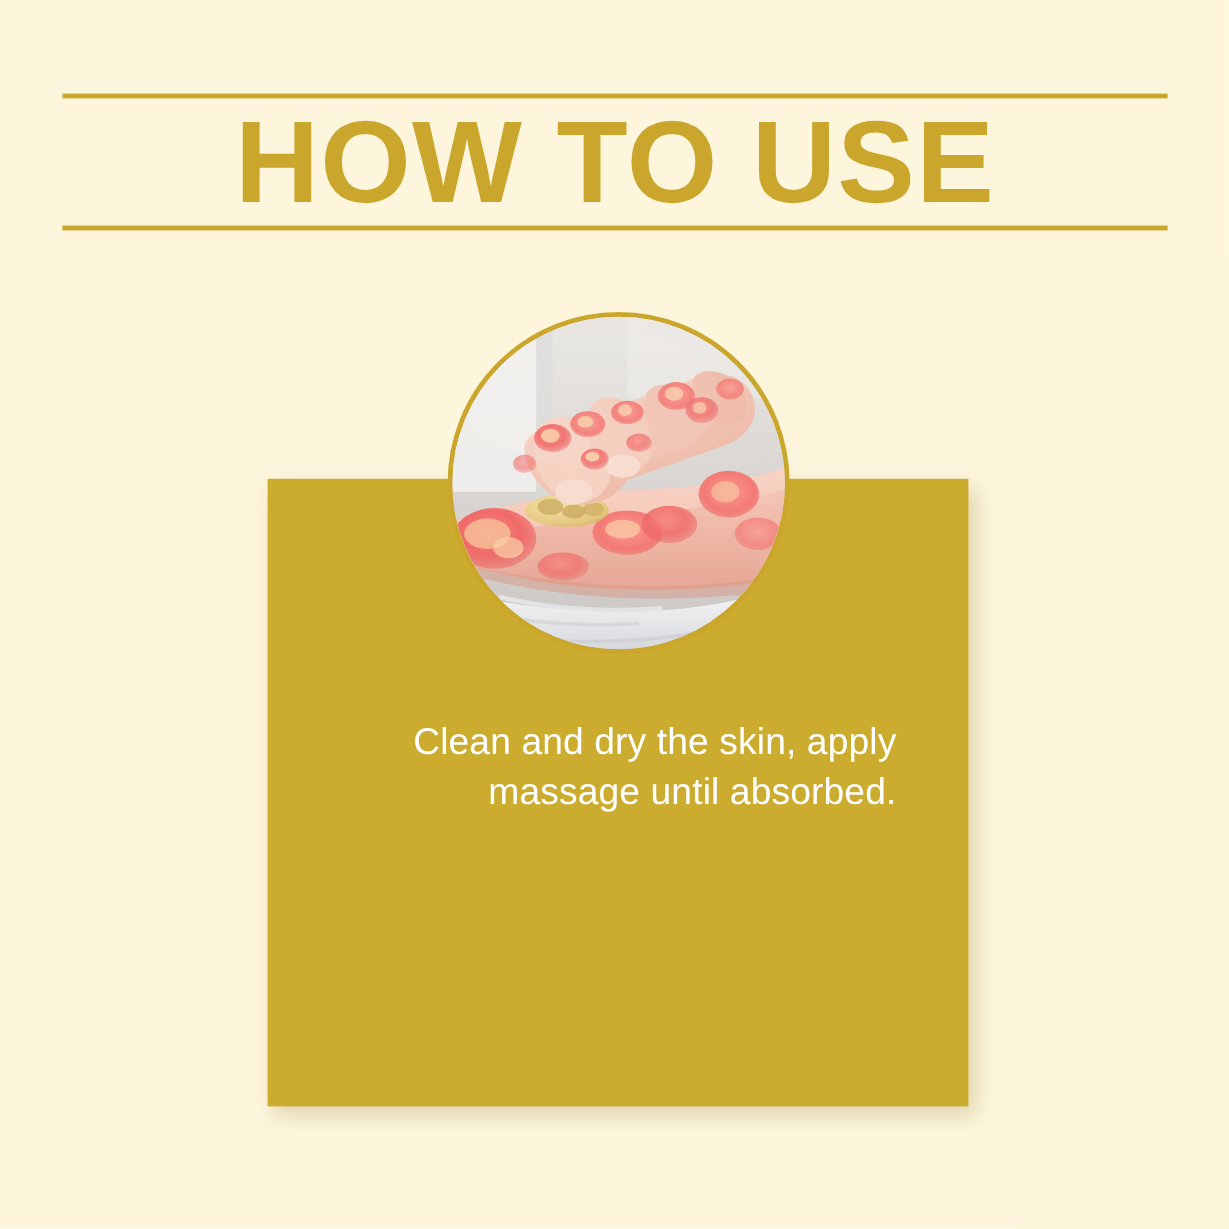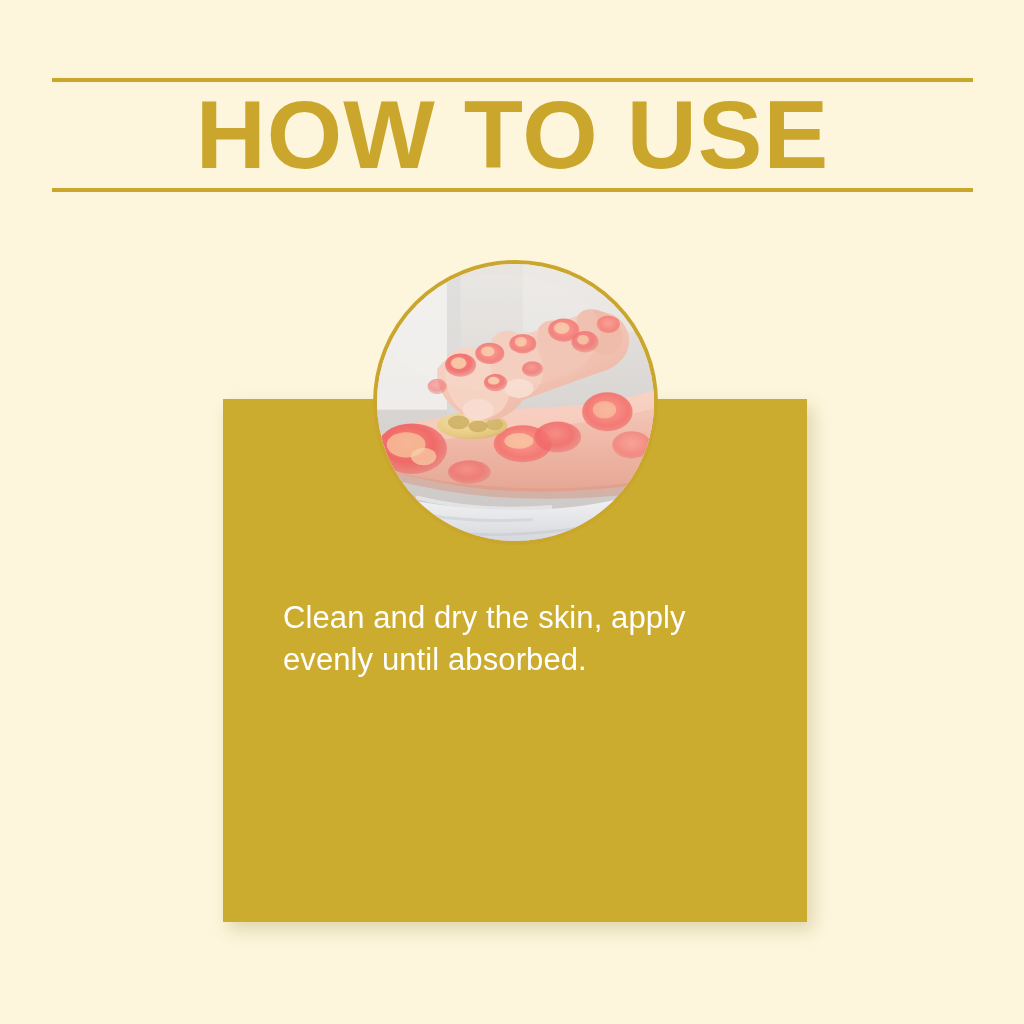--- a/index.html
+++ b/index.html
@@ -67,21 +67,21 @@
     height: 523px;
     background: #CCAC2E;
     box-shadow: 6px 8px 16px rgba(120, 100, 20, 0.22);
   }
 
   .card-text {
     position: absolute;
     left: 60px;
     top: 198px;
     width: 464px;
-    text-align: left;
+    text-align: right;
     color: #FFFFFF;
     font-family: "Liberation Sans", sans-serif;
     font-weight: normal;
     font-size: 31px;
     line-height: 42px;
     letter-spacing: 0.1px;
   }
   .card-text .tline { display: block; }
 
   
@@ -108,21 +108,21 @@
 
   <div class="header-block">
     <div class="rule rule-top"></div>
     <div class="page-title">HOW TO USE</div>
     <div class="rule rule-bottom"></div>
   </div>
 
   <div class="card">
     <div class="card-text">
       <span class="tline">Clean and dry the skin, apply</span>
-      <span class="tline">evenly until absorbed.</span>
+      <span class="tline">massage until absorbed.</span>
     </div>
   </div>
 
   <div class="photo-circle">
     <span class="sr">Hands applying ointment to inflamed psoriasis skin on a forearm resting on a white towel</span>
     <svg viewBox="0 0 285 285" preserveAspectRatio="xMidYMid slice" aria-hidden="true">
       <defs>
         <linearGradient id="bgGrad" x1="0" y1="0" x2="0" y2="1">
           <stop offset="0%" stop-color="#E9E6E2"></stop>
           <stop offset="55%" stop-color="#D7D4D2"></stop>

